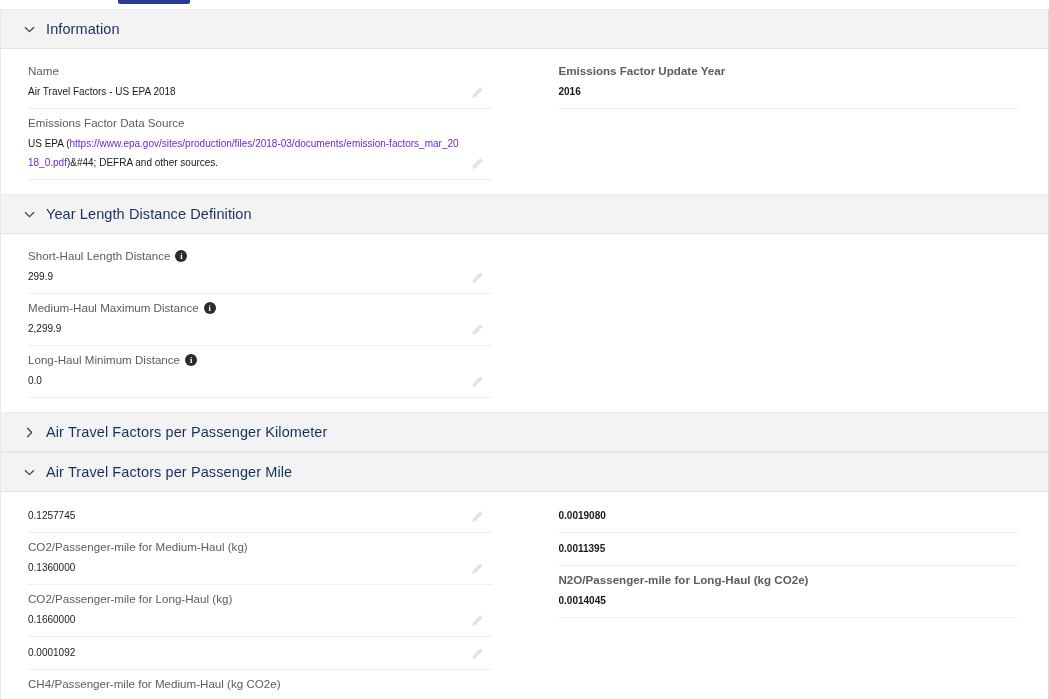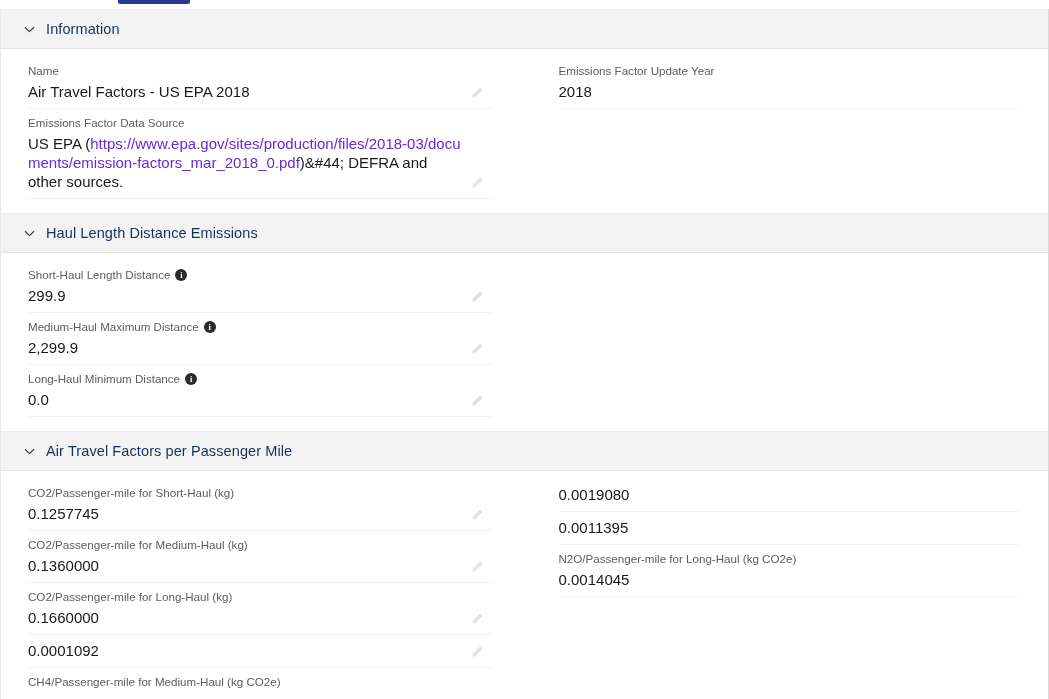--- a/index.html
+++ b/index.html
@@ -81,40 +81,40 @@
 
   .section-body {
     display: flex;
     padding: 0;
     background: #ffffff;
   }
   .col {
     width: 50%;
     padding: 12px 33px 10px 27px;
   }
-  .col.right { padding-left: 34px; padding-right: 30px; }
+  .col.right { padding-left: 34px; padding-right: 30px; font-weight: bold; }
 
   .field {
     position: relative;
     padding: 2px 0 7px 0;
     margin-bottom: 4px;
     border-bottom: 1px solid #efefef;
   }
 
   .field-label {
     font-size: 11.6px;
     color: #5c5c5c;
     line-height: 16px;
     margin-bottom: 3px;
     display: flex;
     align-items: center;
     gap: 5px;
   }
   .field-value {
-    font-size: 15px;
+    font-size: 10px;
     color: #18191a;
     line-height: 19px;
     word-break: break-word;
     padding-right: 30px;
     min-height: 19px;
   }
   .field-value a, .field-value .link {
     color: #6d28d9;
     text-decoration: none;
     word-break: break-all;
@@ -188,33 +188,33 @@
                   <path d="M11.3 1.6 L14.4 4.7 L5.4 13.7 L1.6 14.4 L2.3 10.6 Z" fill="#3e3e3c"></path>
                 </svg>
               </span>
             </div>
           </div>
           <div class="col right">
             <div class="field">
               <div class="field-label">
                 <span>Emissions Factor Update Year</span>
               </div>
-              <div class="field-value">2018</div>
+              <div class="field-value">2016</div>
             </div>
           </div>
         </div>
       </div>
       <div class="section">
         <div class="section-header">
           <span class="chev">
             <svg width="13" height="13" viewBox="0 0 16 16" aria-hidden="true">
               <path d="M2.8 5.6 L8 10.6 L13.2 5.6" fill="none" stroke="#3e3e3c" stroke-width="1.5" stroke-linecap="round" stroke-linejoin="round"></path>
             </svg>
           </span>
-          <span class="section-title">Haul Length Distance Emissions</span>
+          <span class="section-title">Year Length Distance Definition</span>
         </div>
         <div class="section-body">
           <div class="col left">
             <div class="field">
               <div class="field-label">
                 <span>Short-Haul Length Distance</span>
                 <span class="info-icon" title="info">i</span>
               </div>
               <div class="field-value">299.9</div>
               <span class="edit-pencil">
@@ -241,37 +241,44 @@
                 <span class="info-icon" title="info">i</span>
               </div>
               <div class="field-value">0.0</div>
               <span class="edit-pencil">
                 <svg width="13" height="13" viewBox="0 0 16 16" aria-hidden="true">
                   <path d="M11.3 1.6 L14.4 4.7 L5.4 13.7 L1.6 14.4 L2.3 10.6 Z" fill="#3e3e3c"></path>
                 </svg>
               </span>
             </div>
           </div>
+        </div>
+      </div>
+      <div class="section">
+        <div class="section-header">
+          <span class="chev">
+            <svg width="13" height="13" viewBox="0 0 16 16" aria-hidden="true">
+              <path d="M5.6 2.8 L10.6 8 L5.6 13.2" fill="none" stroke="#3e3e3c" stroke-width="1.5" stroke-linecap="round" stroke-linejoin="round"></path>
+            </svg>
+          </span>
+          <span class="section-title">Air Travel Factors per Passenger Kilometer</span>
         </div>
       </div>
       <div class="section">
         <div class="section-header">
           <span class="chev">
             <svg width="13" height="13" viewBox="0 0 16 16" aria-hidden="true">
               <path d="M2.8 5.6 L8 10.6 L13.2 5.6" fill="none" stroke="#3e3e3c" stroke-width="1.5" stroke-linecap="round" stroke-linejoin="round"></path>
             </svg>
           </span>
           <span class="section-title">Air Travel Factors per Passenger Mile</span>
         </div>
         <div class="section-body">
           <div class="col left">
             <div class="field">
-              <div class="field-label">
-                <span>CO2/Passenger-mile for Short-Haul (kg)</span>
-              </div>
               <div class="field-value">0.1257745</div>
               <span class="edit-pencil">
                 <svg width="13" height="13" viewBox="0 0 16 16" aria-hidden="true">
                   <path d="M11.3 1.6 L14.4 4.7 L5.4 13.7 L1.6 14.4 L2.3 10.6 Z" fill="#3e3e3c"></path>
                 </svg>
               </span>
             </div>
             <div class="field">
               <div class="field-label">
                 <span>CO2/Passenger-mile for Medium-Haul (kg)</span>

